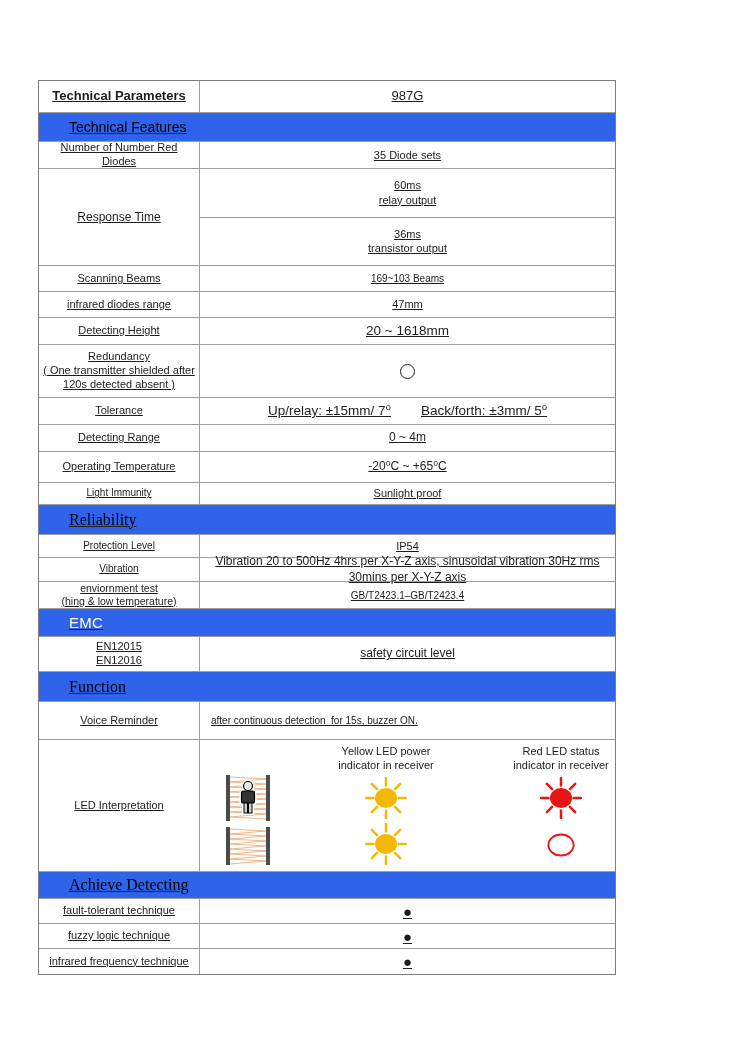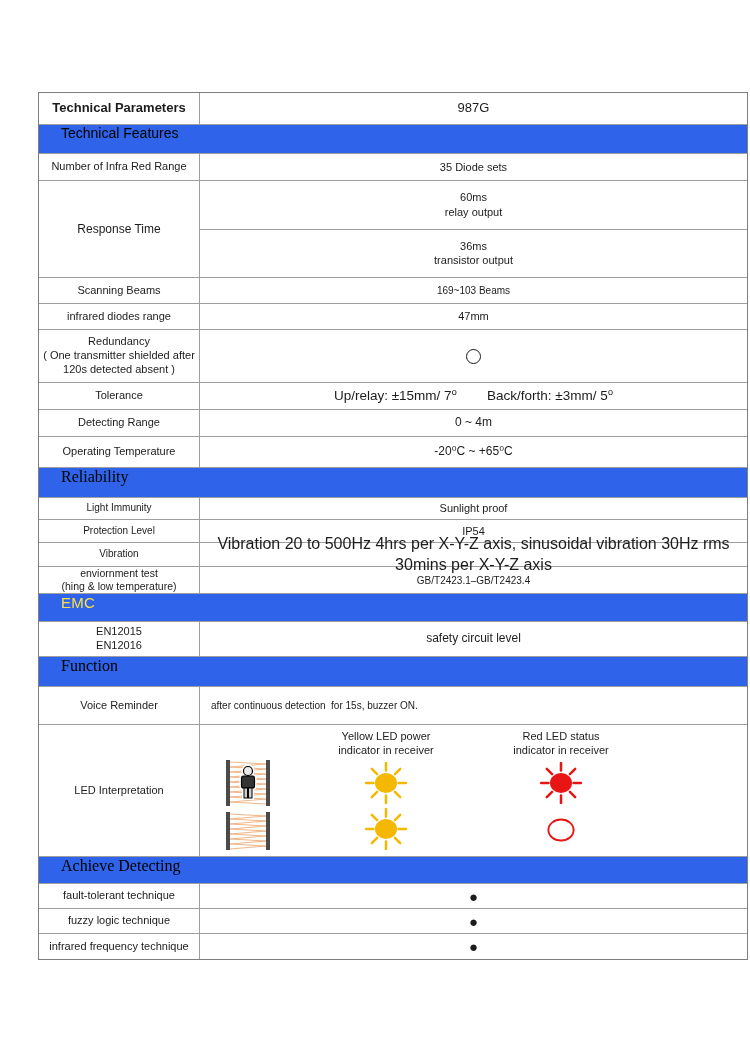--- a/index.html
+++ b/index.html
@@ -11,45 +11,45 @@
     --red:#E91414;
     --beam:#EDAE7C;
   }
   *{box-sizing:border-box;margin:0;padding:0;}
   html,body{background:#fff;}
   body{
     width:750px;height:1061px;position:relative;
     font-family:"Liberation Sans","DejaVu Sans",sans-serif;
     color:var(--ink);
   }
-  .tbl{position:absolute;left:38px;top:92px;width:710px;border:1px solid var(--outer);background:#fff;}
+  .tbl{position:absolute;left:38px;top:80px;width:578px;border:1px solid var(--outer);background:#fff;text-decoration:underline;}
   .row{display:flex;border-bottom:1px solid var(--line);}
   .row:last-child{border-bottom:none;}
   .lbl{width:161px;flex:0 0 161px;border-right:1px solid var(--line);
        display:flex;align-items:center;justify-content:center;text-align:center;
        font-size:11px;line-height:1.25;padding:2px 4px;}
   .val{flex:1;display:flex;align-items:center;justify-content:center;text-align:center;
        font-size:11px;line-height:1.3;padding:2px 6px;}
   .pre{white-space:pre-wrap;}
-  .bluebar{background:var(--blue);flex:1;display:flex;padding-left:22px;}
+  .bluebar{background:var(--blue);flex:1;display:flex;align-items:center;padding-left:30px;}
   .bluebar .t-sans{font-size:14px;color:#000;}
-  .bluebar .t-sans-lg{font-size:15px;color:#fde047;letter-spacing:.3px;}
+  .bluebar .t-sans-lg{font-size:15px;color:#fef9c3;letter-spacing:.3px;}
   .bluebar .t-serif{font-family:"Liberation Serif","DejaVu Serif",serif;font-size:16px;color:#000;}
   .hdr .lbl{font-weight:bold;font-size:13px;}
   .hdr .val{font-size:13px;}
   .vstack{flex:1;display:flex;flex-direction:column;}
   .vstack .val{border-bottom:1px solid var(--line);}
   .vstack .val:last-child{border-bottom:none;}
   .circle-outline{width:15px;height:15px;border:1.4px solid #1a1a1a;border-radius:50%;display:inline-block;}
   .tol-gap{display:inline-block;width:30px;}
   .big{font-size:13.5px;}
   .mid{font-size:12px;}
   .mid2{font-size:10px;}
   .sm{font-size:10px;}
-  .vib{font-size:16px;padding:2px 3px;}
+  .vib{font-size:12px;padding:2px 3px;}
   .left-val{justify-content:flex-start;text-align:left;padding-left:11px;}
   .dot{font-size:15px;line-height:1;}
   
   .led-area{flex:1;position:relative;}
   .led-head{position:absolute;width:150px;text-align:center;font-size:11px;line-height:1.25;top:5px;}
   .led-slot{position:absolute;width:42px;height:42px;}
   .led-slot svg{position:absolute;inset:0;}
   .led-slot .sun,.led-slot .ring{display:none;}
   .led-slot.led-on .sun{display:block;}
   .led-slot.led-off .ring{display:block;}
@@ -67,21 +67,21 @@
     <div class="val">987G</div>
   </div>
 
   <div class="row" style="height:29px">
     <div class="bluebar">
         <span class="t-sans">Technical Features</span>
       </div>
   </div>
 
   <div class="row" style="height:27px">
-    <div class="lbl">Number of Infra Red Range</div>
+    <div class="lbl">Number of Number Red Diodes</div>
     <div class="val">35 Diode sets</div>
   </div>
 
   <div class="row" style="height:97px">
     <div class="lbl mid">Response Time</div>
     <div class="vstack">
       <div class="val pre" style="height:49px">60ms
 relay output</div>
       <div class="val pre" style="height:48px">36ms
 transistor output</div>
@@ -91,20 +91,24 @@
   <div class="row" style="height:26px">
     <div class="lbl">Scanning Beams</div>
     <div class="val sm">169~103 Beams</div>
   </div>
 
   <div class="row" style="height:26px">
     <div class="lbl">infrared diodes range</div>
     <div class="val">47mm</div>
   </div>
 
+  <div class="row" style="height:27px">
+    <div class="lbl">Detecting Height</div>
+    <div class="val big">20 ~ 1618mm</div>
+  </div>
 
   <div class="row" style="height:53px">
     <div class="lbl pre">Redundancy
 ( One transmitter shielded after
 120s detected absent )</div>
     <div class="val">
       <span class="circle-outline"></span>
     </div>
   </div>
 
@@ -120,29 +124,29 @@
   <div class="row" style="height:27px">
     <div class="lbl">Detecting Range</div>
     <div class="val mid">0 ~ 4m</div>
   </div>
 
   <div class="row" style="height:31px">
     <div class="lbl">Operating Temperature</div>
     <div class="val mid">-20⁰C ~ +65⁰C</div>
   </div>
 
-  <div class="row" style="height:30px">
-    <div class="bluebar">
-        <span class="t-serif">Reliability</span>
-      </div>
-  </div>
-
   <div class="row" style="height:22px">
     <div class="lbl sm">Light Immunity</div>
     <div class="val">Sunlight proof</div>
+  </div>
+
+  <div class="row" style="height:30px">
+    <div class="bluebar">
+        <span class="t-serif">Reliability</span>
+      </div>
   </div>
 
   <div class="row" style="height:23px">
     <div class="lbl sm">Protection Level</div>
     <div class="val">IP54</div>
   </div>
 
   <div class="row" style="height:24px">
     <div class="lbl sm">Vibration</div>
     <div class="val vib">Vibration 20 to 500Hz 4hrs per X-Y-Z axis, sinusoidal vibration 30Hz rms 30mins per X-Y-Z axis</div>

